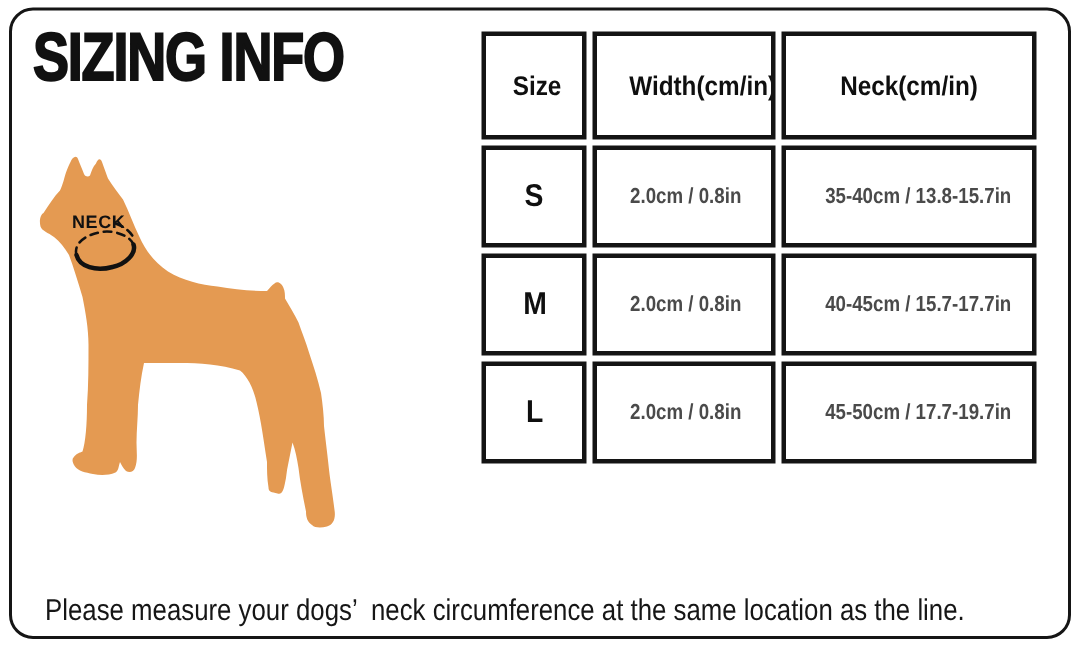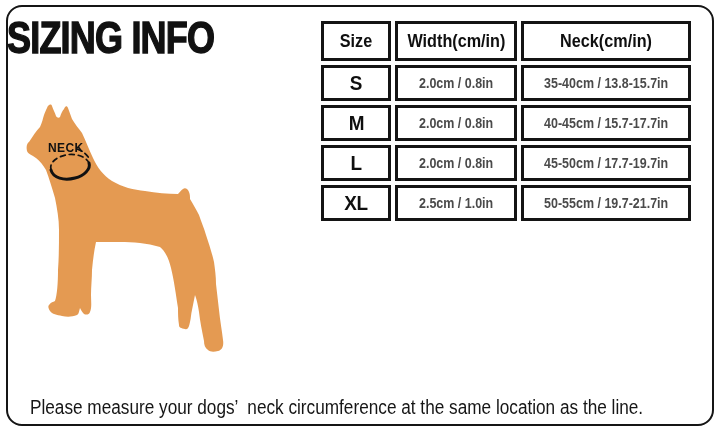--- a/index.html
+++ b/index.html
@@ -5,34 +5,34 @@
   html,body{margin:0;padding:0;background:#fff;}
   #stage{
     position:relative;width:720px;height:432px;background:#ffffff;overflow:hidden;
     font-family:"Liberation Sans",sans-serif;color:#111;
   }
   .outer-frame{
     position:absolute;left:6px;top:5px;right:6px;bottom:6px;
     border:2.5px solid #151515;border-radius:16px;pointer-events:none;
   }
   .page-title{
-    position:absolute;left:7px;top:12px;margin:0;
+    position:absolute;left:22px;top:12px;margin:0;
     font-size:45px;font-weight:bold;letter-spacing:-1px;
     -webkit-text-stroke:1.4px #111;white-space:nowrap;
   }
   .page-title .tsq{display:inline-block;transform:scaleX(.8);transform-origin:0 50%;}
   .dog-svg{position:absolute;left:0;top:0;pointer-events:none;}
   .neck-text{font-family:"Liberation Sans",sans-serif;font-weight:bold;font-size:12px;letter-spacing:.4px;fill:#111;}
   .table-wrap{position:absolute;left:317px;top:17px;width:378px;}
   table.size-table{
     border-collapse:separate;border-spacing:4px;table-layout:fixed;width:378px;
   }
   table.size-table th,table.size-table td{
     border:3px solid #141414;text-align:center;vertical-align:middle;
-    padding:0;background:#fff;overflow:hidden;white-space:nowrap;
+    padding:16px;background:#fff;overflow:hidden;white-space:nowrap;
   }
   table.size-table th{height:34px;}
   table.size-table td{height:30px;}
   .hq{display:inline-block;transform:scaleX(.9);transform-origin:50% 50%;
       font-weight:bold;font-size:18px;color:#0f0f0f;white-space:nowrap;}
   .sq{display:inline-block;transform:scaleX(.9);transform-origin:50% 50%;
       font-weight:bold;font-size:21px;letter-spacing:-.5px;color:#0f0f0f;white-space:nowrap;}
   .vq{display:inline-block;transform:scaleX(.86);transform-origin:50% 50%;
       font-weight:bold;font-size:14.5px;color:#4a4a4a;white-space:nowrap;}
   .footer-note{
@@ -139,25 +139,20 @@
       <td><span class="vq">2.0cm / 0.8in</span></td>
       <td><span class="vq">40-45cm / 15.7-17.7in</span></td>
     </tr>
 
     <tr>
       <td><span class="sq">L</span></td>
       <td><span class="vq">2.0cm / 0.8in</span></td>
       <td><span class="vq">45-50cm / 17.7-19.7in</span></td>
     </tr>
 
-    <tr>
-      <td><span class="sq">XL</span></td>
-      <td><span class="vq">2.5cm / 1.0in</span></td>
-      <td><span class="vq">50-55cm / 19.7-21.7in</span></td>
-    </tr>
 
 
   </tbody>
     </table>
   </div>
 
   <div class="footer-note"><span class="fq">Please measure your dogs’  neck circumference at the same location as the line.</span></div>
 
 </div>
 

